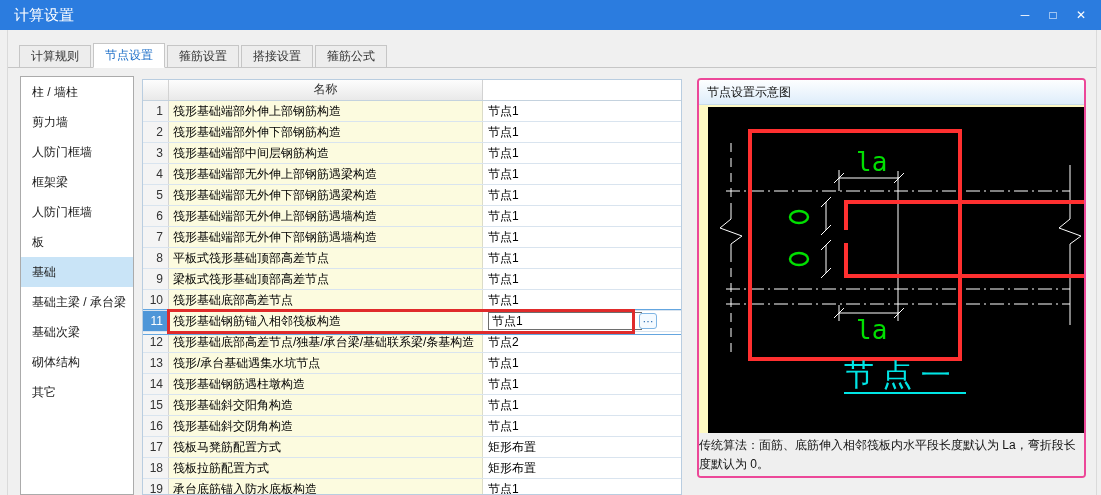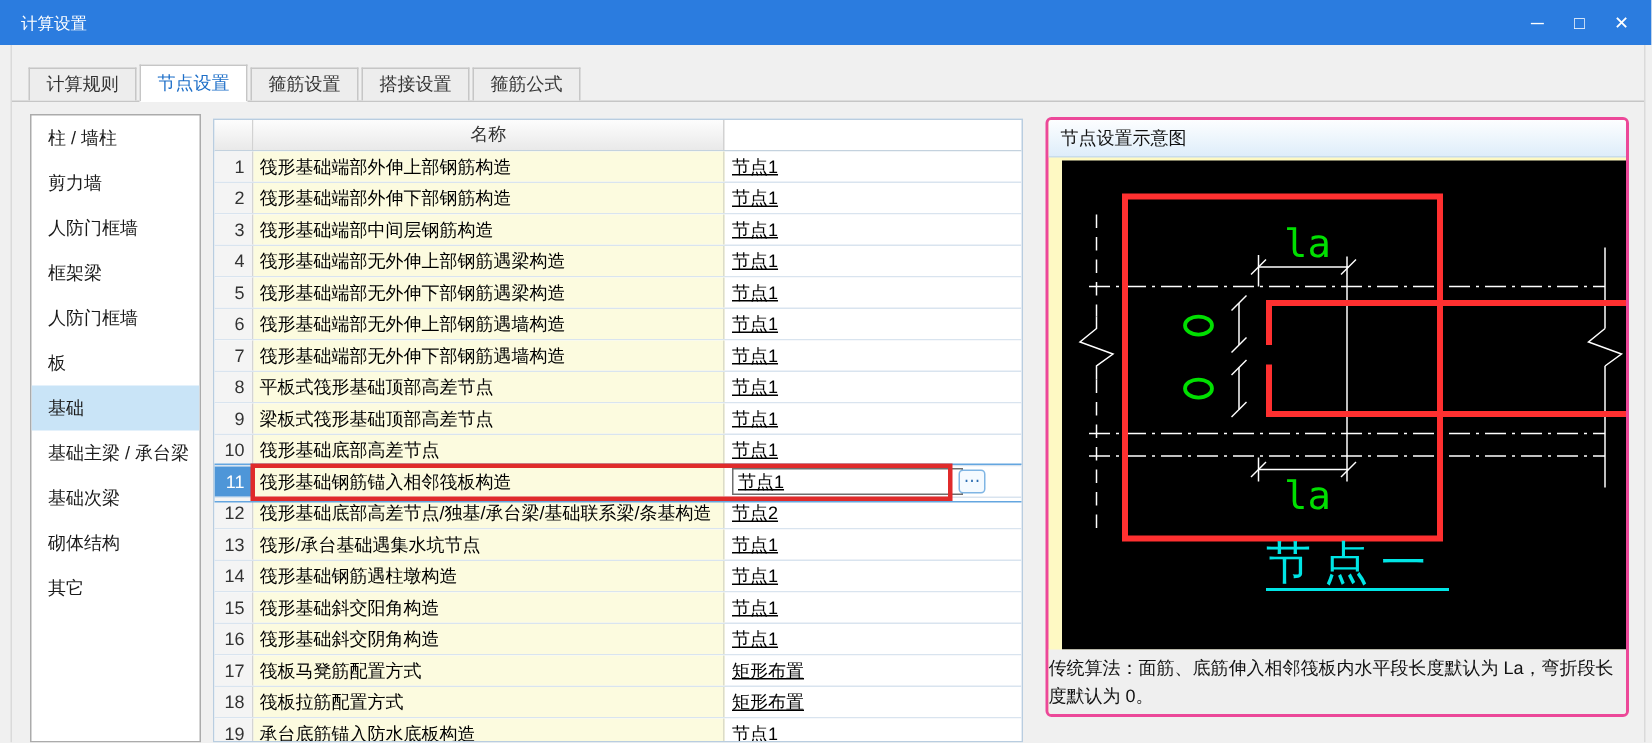--- a/index.html
+++ b/index.html
@@ -4,21 +4,21 @@
 <style>
   html,body{margin:0;padding:0;}
   body{
     width:1101px;height:495px;position:relative;overflow:hidden;
     background:#F0F0F0;
     font-family:"Liberation Sans","DejaVu Sans",sans-serif;
     -webkit-font-smoothing:antialiased;
   }
   
   .titlebar{position:absolute;left:0;top:0;width:1101px;height:30px;background:#2B7CDF;display:flex;align-items:center;}
-  .titlebar .title{color:#fff;font-size:11px;margin-left:14px;}
+  .titlebar .title{color:#fff;font-size:15px;margin-left:14px;}
   .win-controls{position:absolute;right:6px;top:0;height:30px;display:flex;align-items:center;}
   .win-btn{width:28px;height:30px;display:flex;align-items:center;justify-content:center;color:#fff;font-size:12px;cursor:pointer;}
   
   .frame-left{position:absolute;left:7px;top:30px;bottom:0;width:1px;background:#DADADA;}
   .frame-right{position:absolute;left:1096px;top:30px;bottom:0;width:1px;background:#DADADA;}
   
   .tabbar{position:absolute;left:8px;top:44px;width:1088px;height:24px;border-bottom:1px solid #C6C6C6;padding-left:11px;box-sizing:border-box;display:flex;align-items:flex-end;}
   .tab{display:inline-flex;align-items:center;height:22px;padding:0 11px;margin-right:2px;font-size:12px;color:#333;background:#EDEDED;border:1px solid #C6C6C6;border-bottom:none;box-sizing:border-box;cursor:pointer;}
   .tab.active{background:#fff;color:#1E6FC8;height:25px;margin-bottom:-1px;border-bottom:1px solid #fff;z-index:2;}
   
@@ -30,21 +30,21 @@
   .ghead{display:flex;height:20px;border-bottom:1px solid #C4D2DE;}
   .hcell{box-sizing:border-box;font-size:12px;line-height:19px;text-align:center;white-space:nowrap;}
   .hcell.num{width:26px;background:linear-gradient(#FDFDFD,#E9E9E9);border-right:1px solid #D2D2D2;}
   .hcell.name{width:314px;background:linear-gradient(#FDFDFD,#E9E9E9);border-right:1px solid #D2D2D2;color:#333;cursor:pointer;}
   .hcell.node{flex:1;background:linear-gradient(#84B6EC,#5C9ADB);color:#fff;cursor:pointer;margin-top:47px;}
   .trow{position:relative;display:flex;height:21px;box-sizing:border-box;border-bottom:1px solid #D9E4EF;background:#fff;cursor:pointer;}
   .cell{box-sizing:border-box;font-size:12px;line-height:20px;white-space:nowrap;overflow:hidden;}
   .cell.num{width:26px;background:#F4F4F4;border-right:1px solid #D4D4D4;text-align:right;padding-right:5px;color:#333;}
   .cell.name{width:314px;background:#FCFBDF;border-right:1px solid #DCDCC8;padding-left:4px;color:#000;}
   .cell.val{flex:1;padding-left:5px;color:#000;}
-  .val-text{display:inline-block;text-decoration:underline;}
+  .val-text{display:inline-block;}
   .editor-outline{display:none;position:absolute;left:-1px;right:-2px;top:-2px;height:24px;border:1px solid #64A6E0;z-index:3;pointer-events:none;}
   .red-frame{display:none;position:absolute;left:24px;top:-2px;width:468px;height:25px;border:3px solid #E02B2B;box-sizing:border-box;z-index:4;pointer-events:none;}
   .ellipsis-btn{display:none;position:absolute;right:24px;top:2px;width:18px;height:16px;align-items:center;justify-content:center;background:#F4FAFF;border:1px solid #7FB5E4;border-radius:3px;font-size:11px;line-height:10px;color:#2A6BB0;padding:0;cursor:pointer;z-index:5;}
   .trow.selected .num{background:#4E96D8;color:#fff;border-right-color:#4E96D8;}
   .trow.selected .editor-outline{display:block;}
   .trow.selected .red-frame{display:block;}
   .trow.selected .ellipsis-btn{display:flex;}
   .trow.selected .val-text{border:1px solid #6E6E6E;background:#fff;width:146px;height:16px;line-height:16px;padding:0 3px;margin-top:1px;}
   
   .detail-panel{position:absolute;left:697px;top:78px;width:389px;height:400px;border:2px solid #ec4899;border-radius:4px;background:#fef9c3;box-sizing:border-box;overflow:hidden;}

